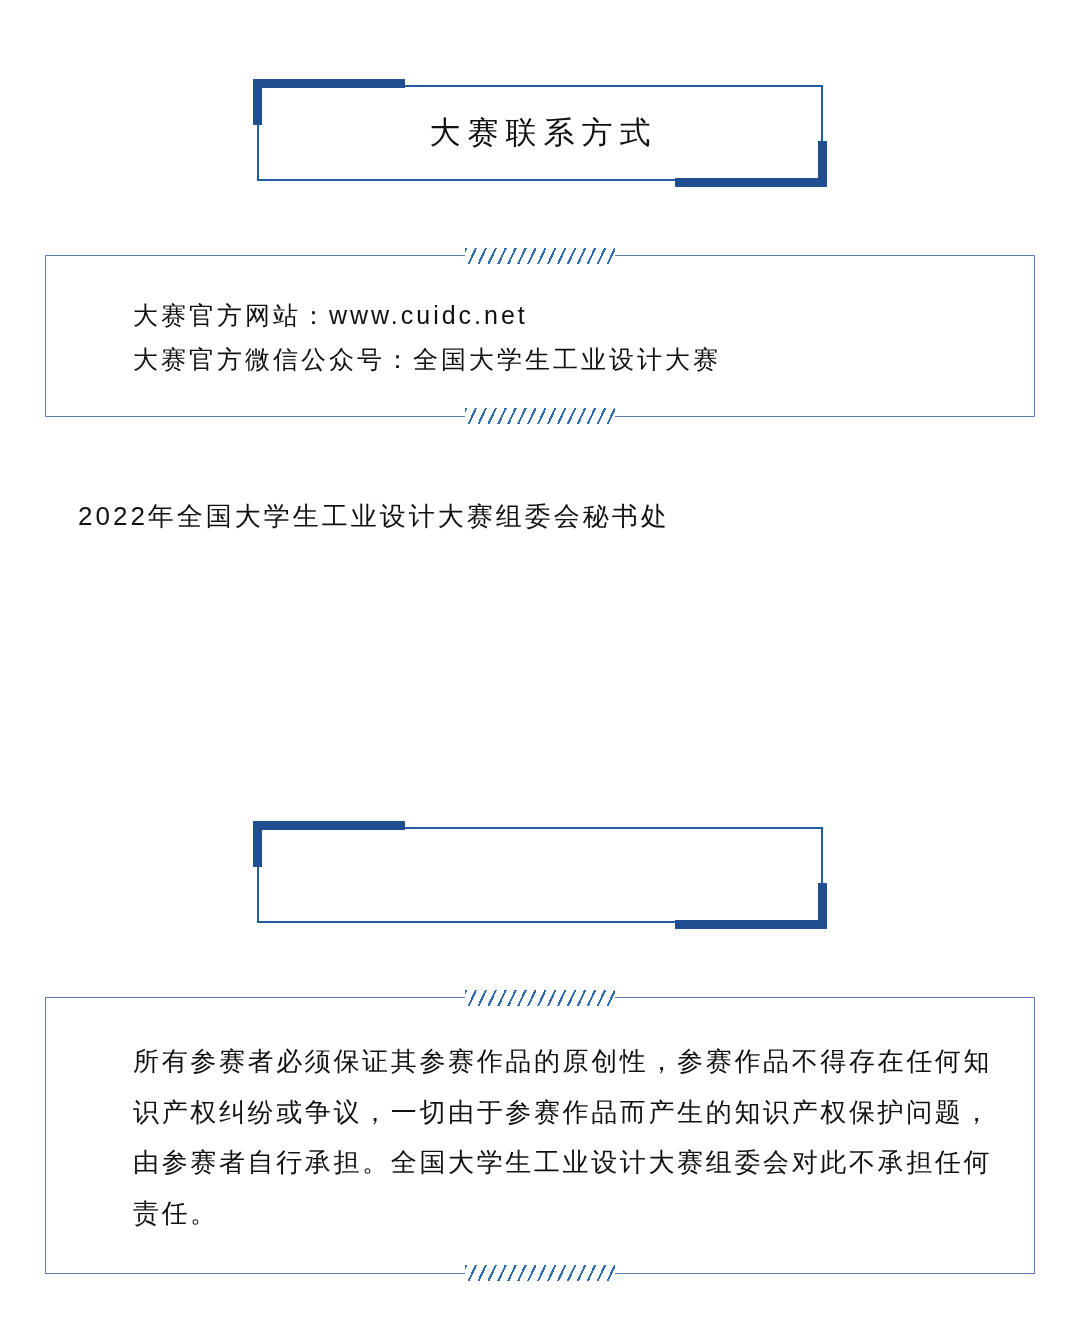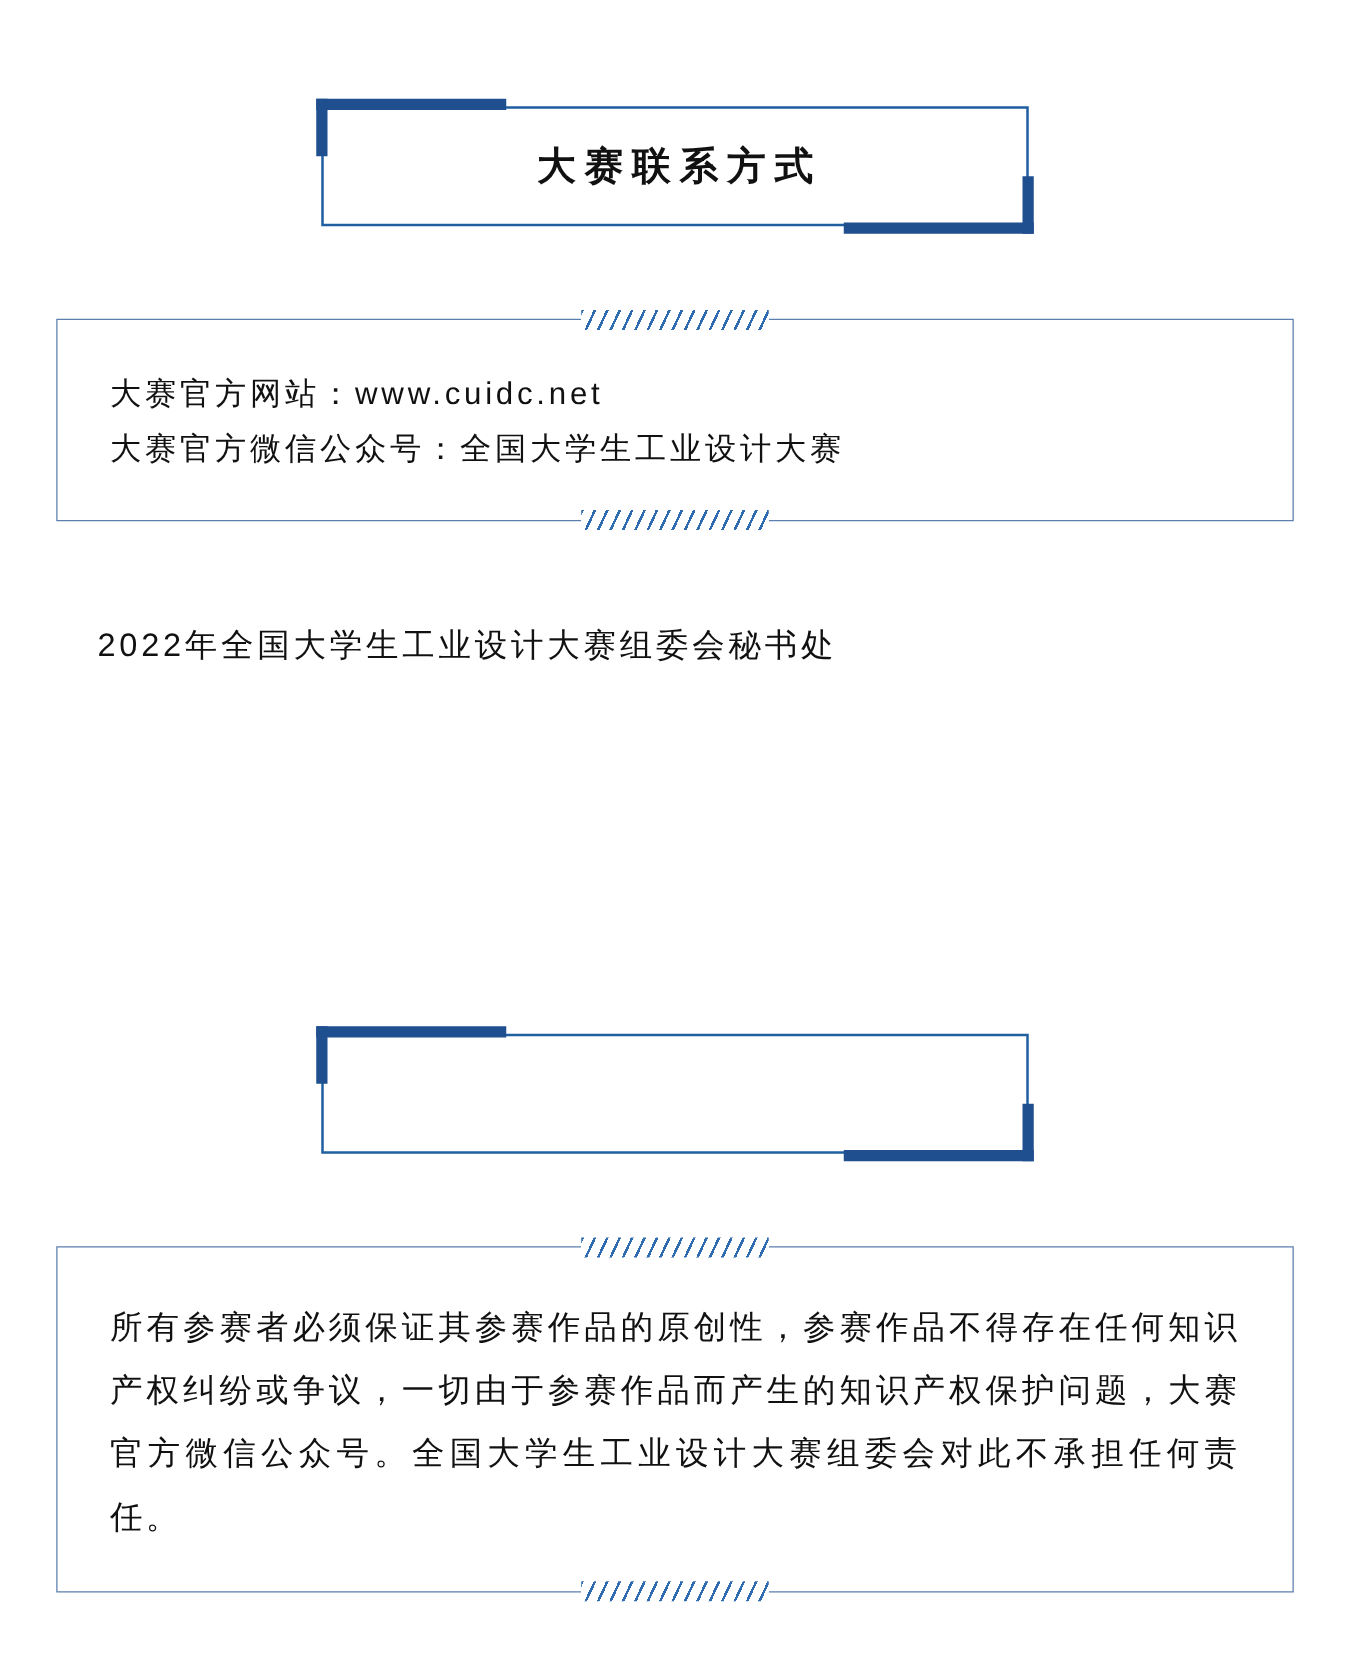--- a/index.html
+++ b/index.html
@@ -62,32 +62,33 @@
     width: 9px;
     height: 46px;
     background: #1f4f8f;
   }
   .banner .title {
     position: absolute;
     left: 0; right: 0; top: 50%;
     transform: translateY(-50%);
     text-align: center;
     font-size: 31px;
-    font-weight: bold;
+    font-weight: normal;
     letter-spacing: 7px;
     color: #111111;
     text-indent: 7px;
   }
 
   
   .card {
     position: relative;
     box-sizing: border-box;
     border: 1px solid #5b7fae;
     margin: 0 auto;
+    padding-left: 45px;
   }
   .card .hatch {
     position: absolute;
     left: 50%;
     transform: translateX(-50%);
     width: 150px;
     height: 16px;
     background:
       repeating-linear-gradient(
         115deg,
@@ -165,15 +166,15 @@
   <div class="accent-tl"></div>
   <div class="accent-tl-v"></div>
   <div class="accent-br"></div>
   <div class="accent-br-v"></div>
 </div>
 
 <div id="card-disclaimer" class="card">
   <div class="hatch top"></div>
   <div class="hatch bottom"></div>
   <div class="card-body">
-    <div class="para">所有参赛者必须保证其参赛作品的原创性，参赛作品不得存在任何知识产权纠纷或争议，一切由于参赛作品而产生的知识产权保护问题，大赛官方微信公众号。全国大学生工业设计大赛组委会对此不承担任何责任。</div>
+    <div class="para">所有参赛者必须保证其参赛作品的原创性，参赛作品不得存在任何知识产权纠纷或争议，一切由于参赛作品而产生的知识产权保护问题，由参赛者自行承担。全国大学生工业设计大赛组委会对此不承担任何责任。</div>
   </div>
 </div>
 
 </body></html>

